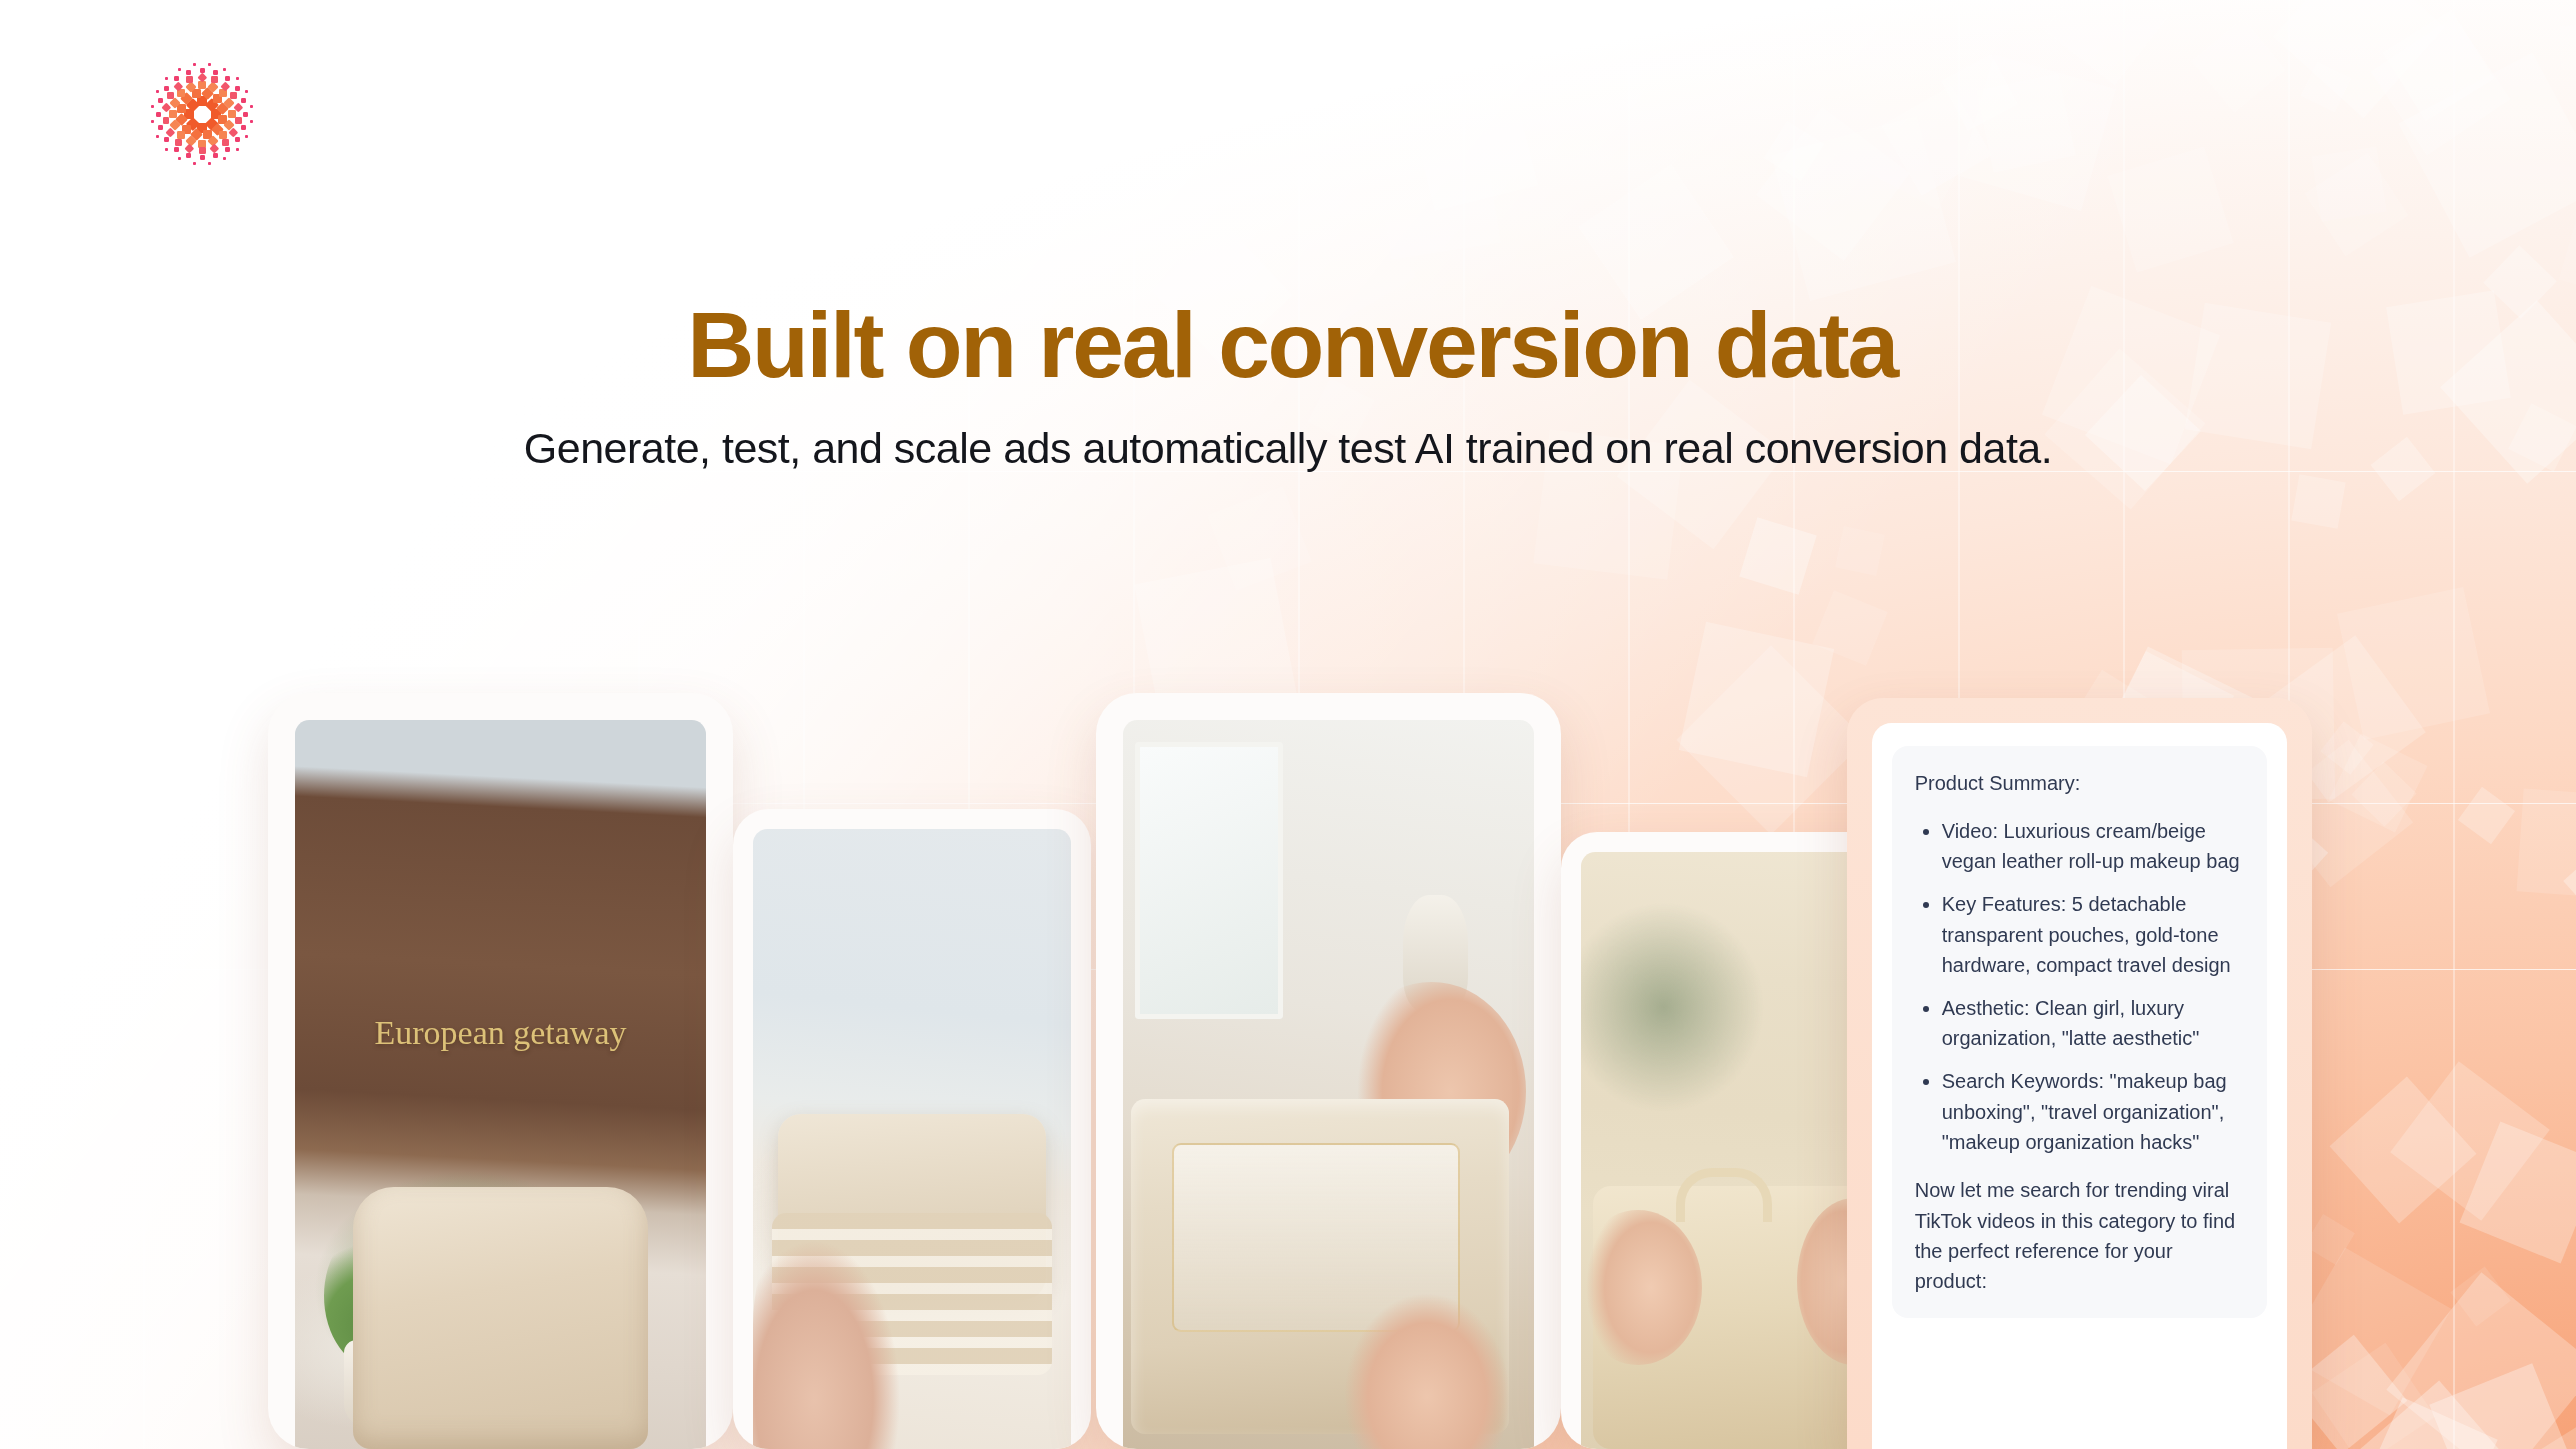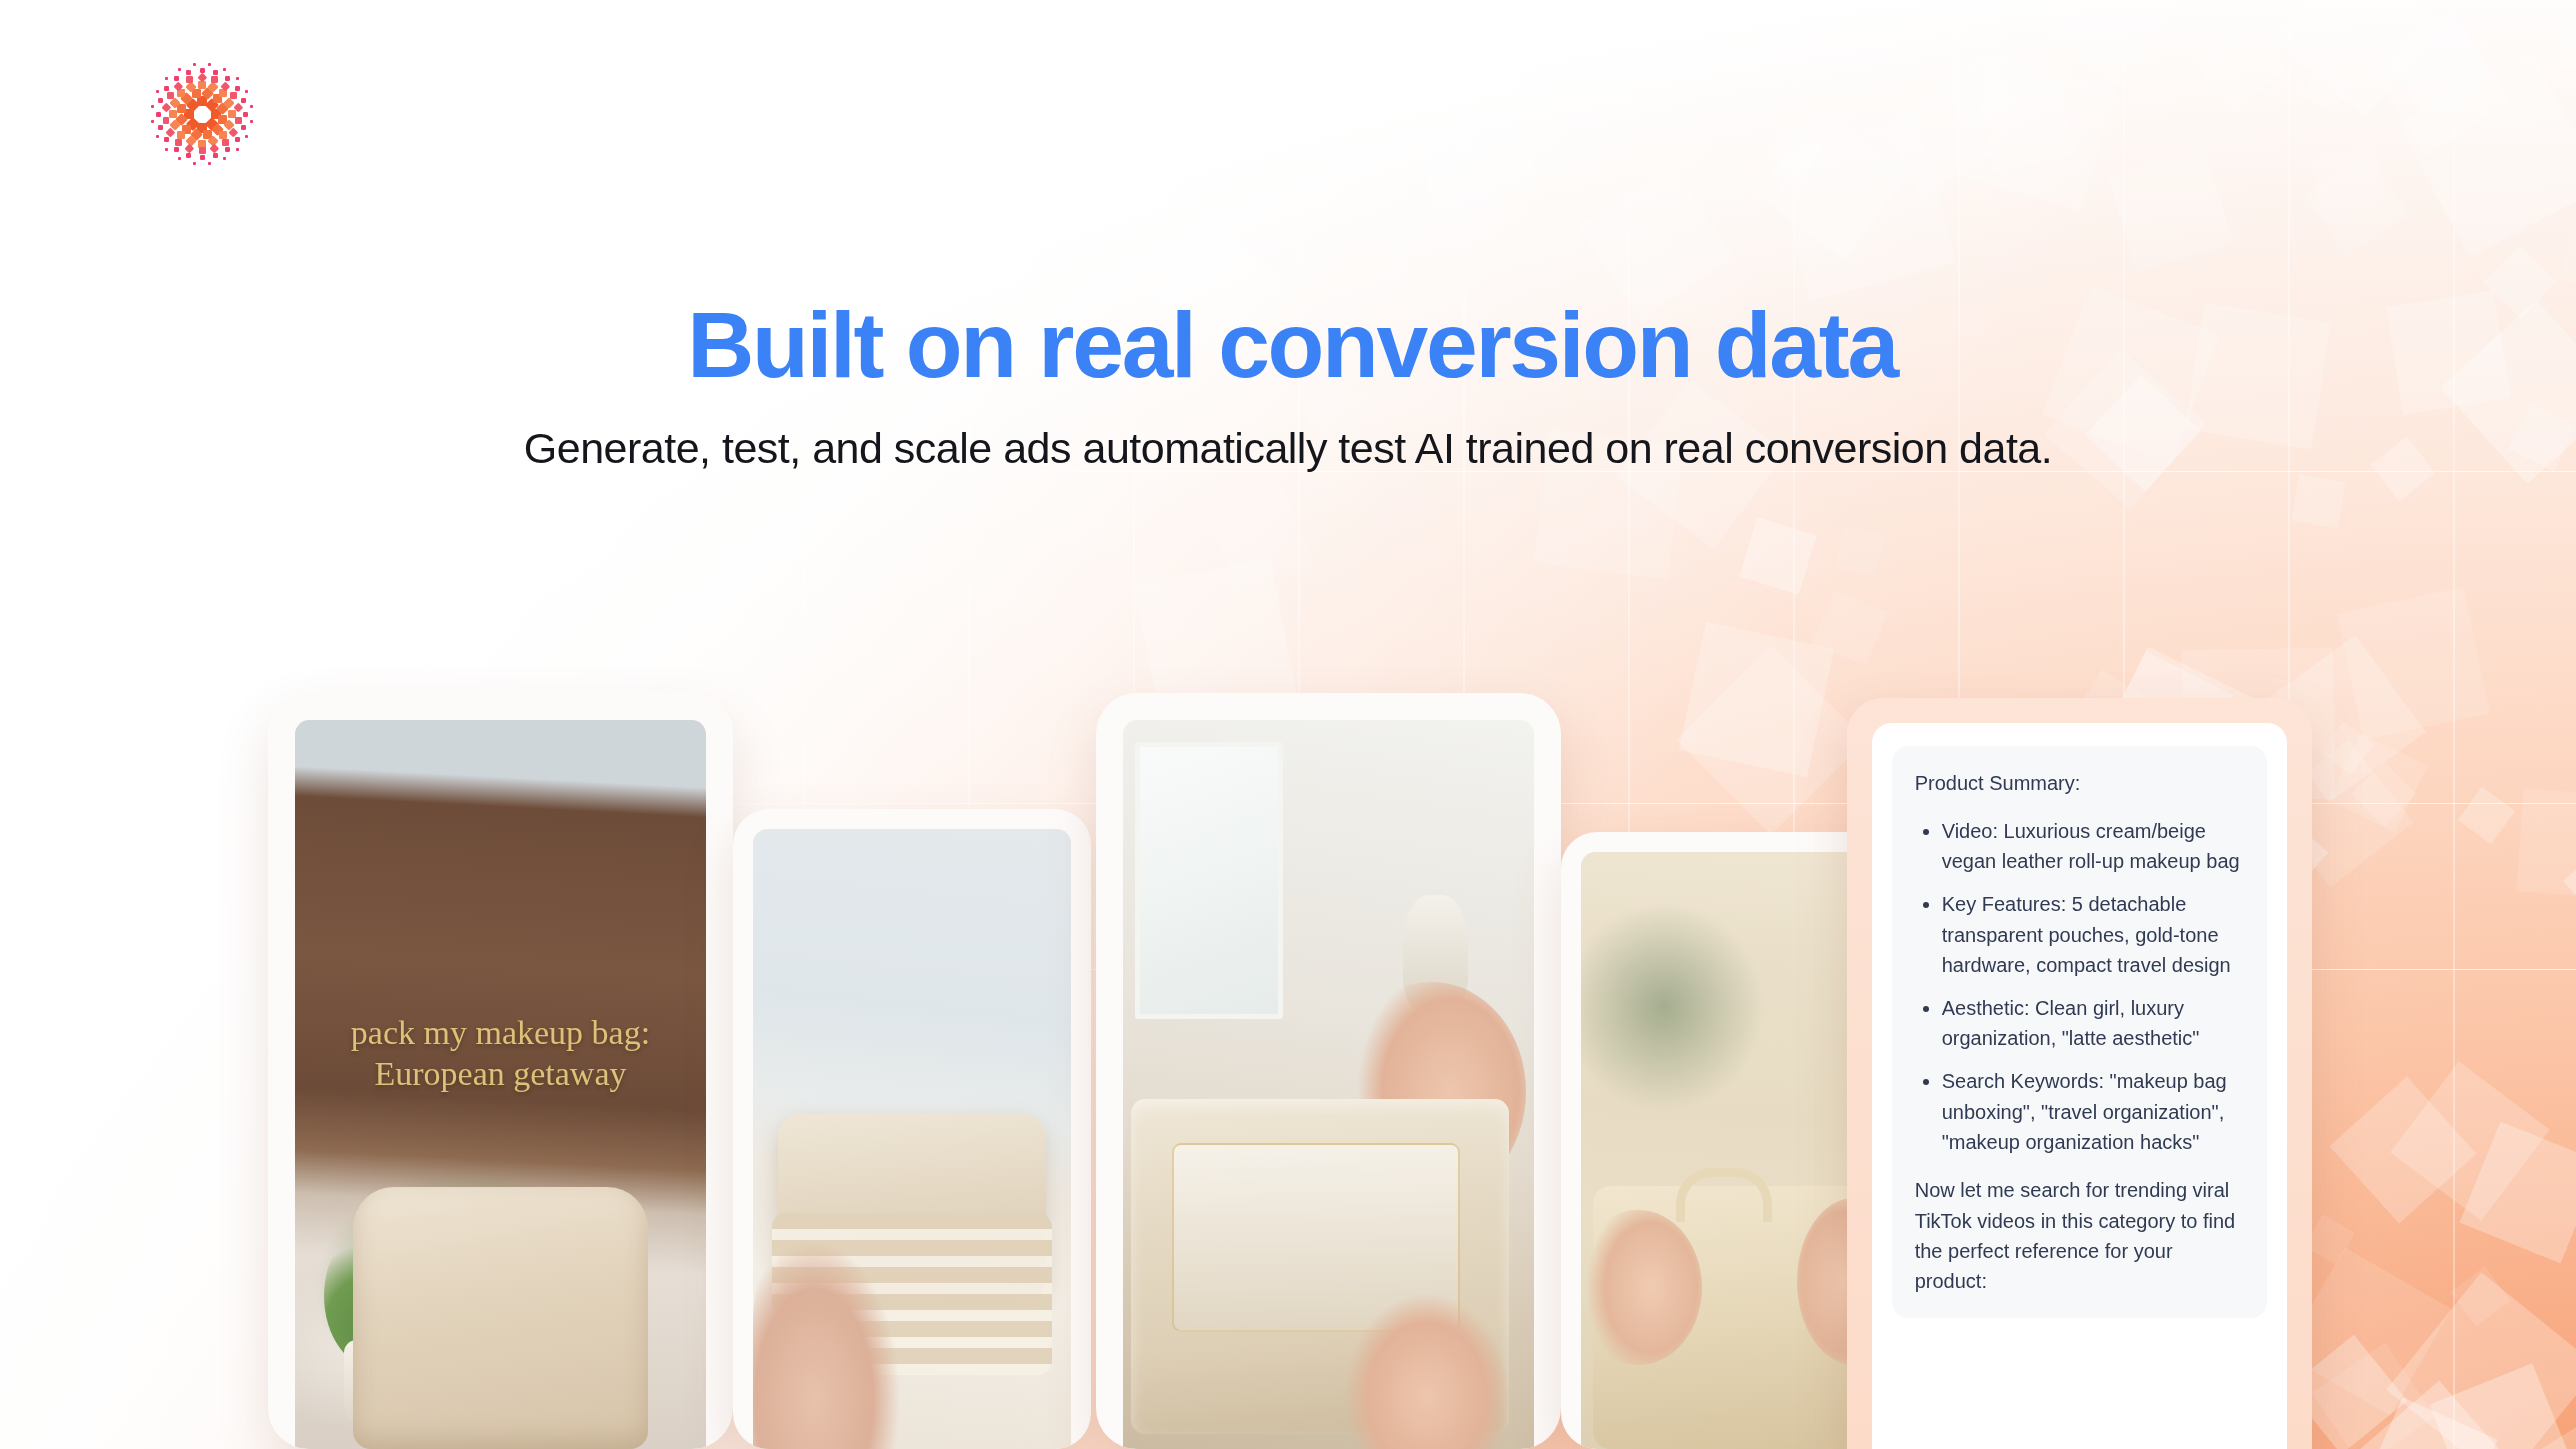--- a/index.html
+++ b/index.html
@@ -37,21 +37,21 @@
 
   
   #logo-row { position:absolute; left:152px; top:64px; display:flex; align-items:center; gap:23px; }
   #logo-mark { width:100px; height:100px; position:relative; }
   #logo-mark i { position:absolute; display:block; }
   #logo-text { font-size:55px; font-weight:700; color:#0c0d10; letter-spacing:-1.1px; line-height:1; }
 
   
   #hero { position:absolute; left:0; right:0; top:295px; text-align:center; }
   #headline {
-    font-size:93px; font-weight:700; color:#3b82f6; letter-spacing:-2.3px;
+    font-size:93px; font-weight:700; color:#a16207; letter-spacing:-2.3px;
     line-height:1.08; white-space:nowrap;padding-left:8px;
   }
   #subheadline {
     margin-top:25px; font-size:43px; font-weight:400; color:#14161c;
     line-height:1.32; letter-spacing:-0.5px;
     width:1816px; margin-left:auto; margin-right:auto;
   }
 
   
   #showcase { position:absolute; left:0; top:0; width:2576px; height:1449px; pointer-events:none; }
@@ -433,21 +433,20 @@
 
 <div id="showcase">
 
   <div class="phone" style="left:268px; top:693px; width:465px; height:756px;">
     <div class="screen">
       <div class="ph1">
         <span class="ph1-plant"></span>
         <span class="ph1-pot"></span>
         <span class="ph1-bag"></span>
         <div class="ph1-caption">
-          <div>pack my makeup bag:</div>
           <div>European getaway</div>
         </div>
       </div>
     </div>
   </div>
 
   <div class="phone" style="left:733px; top:809px; width:358px; height:640px; border-radius:36px;">
     <div class="screen" style="left:19.7px; right:19.7px; top:19.7px;">
       <div class="ph2">
         <span class="ph2-roll"></span>

